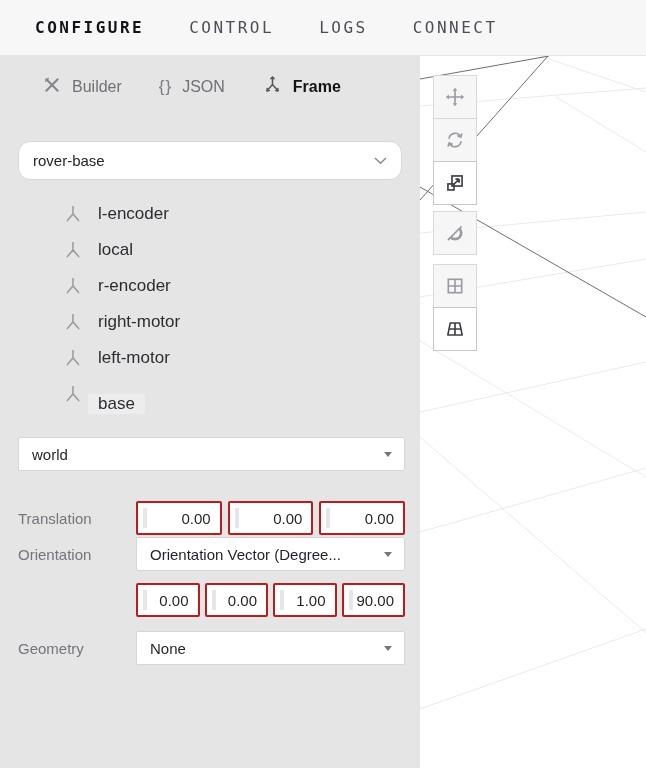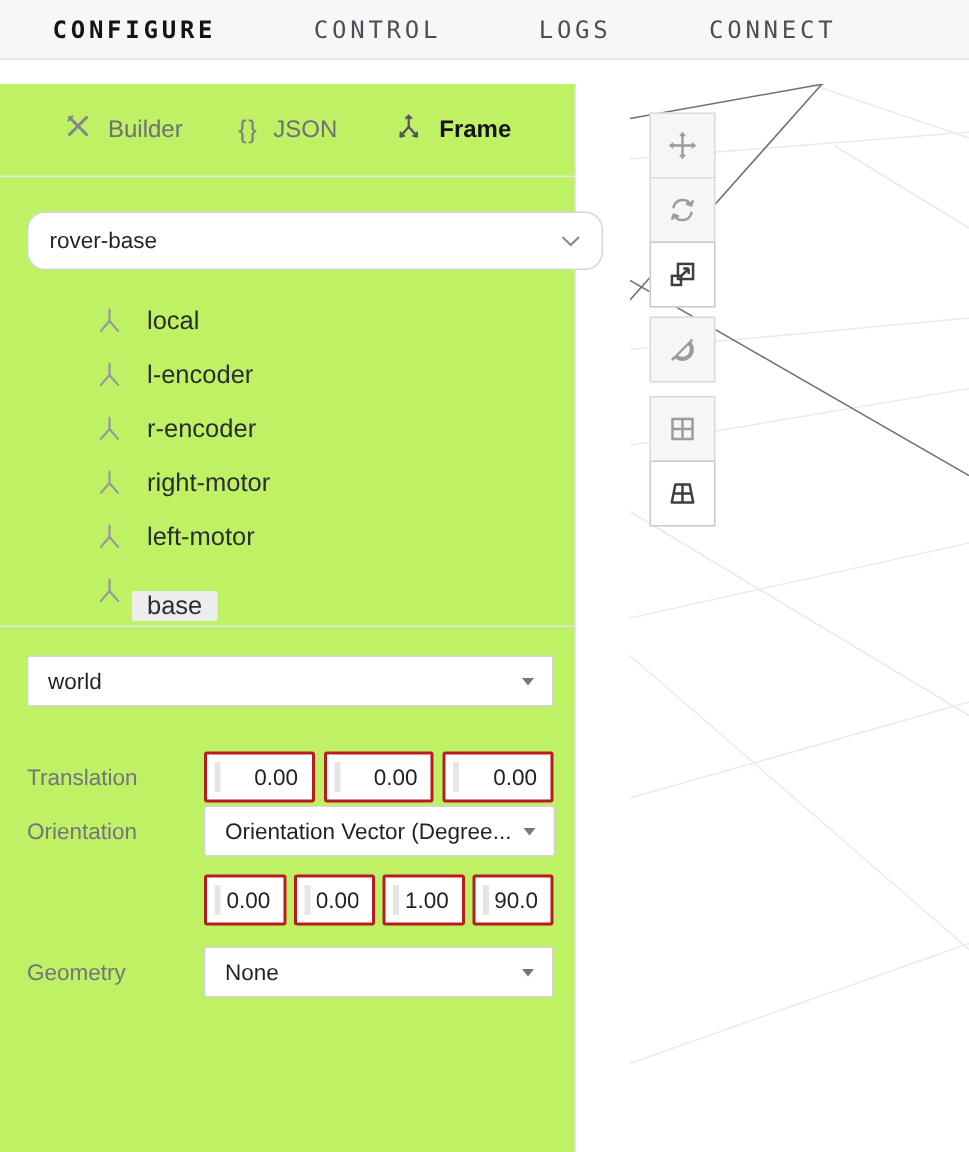--- a/index.html
+++ b/index.html
@@ -5,33 +5,33 @@
   * { box-sizing: border-box; }
   html,body { margin:0; padding:0; }
   body {
     width:646px; height:768px; position:relative; overflow:hidden;
     background:#ffffff; font-family:"Liberation Sans", sans-serif;
     -webkit-font-smoothing:antialiased;
   }
 
   
   .topnav {
-    position:absolute; left:0; top:0; width:646px; height:40px;
+    position:absolute; left:0; top:0; width:646px; height:56px;
     background:#f7f7f8; border-bottom:1px solid #e6e6e9;
-    display:flex; align-items:center; padding-left:35px; gap:65px;
+    display:flex; align-items:center; padding-left:35px; gap:45px;
     font-family:"DejaVu Sans Mono", monospace; font-size:16px;
     letter-spacing:2.5px; color:#4d4d55;
   }
   .topnav .tab { cursor:pointer; white-space:nowrap; }
   .topnav .tab.active { font-weight:bold; color:#141418; }
 
   
   .panel {
-    position:absolute; left:0; top:56px; width:384px; height:712px;
-    background:#bef264; border-right:1px solid #e4e4e7;
+    position:absolute; left:0; top:56px; width:420px; height:712px;
+    background:#e5e5e5; border-right:1px solid #e4e4e7;
   }
   .subnav {
     height:62px; border-bottom:1px solid #e6e6e9;
     display:flex; align-items:center; padding-left:42px; gap:37px;
     font-size:16px; color:#6f6f78;
   }
   .subnav .item { display:flex; align-items:center; gap:10px; cursor:pointer; }
   .subnav .item.active { color:#141418; font-weight:bold; }
   .subnav .braces { font-size:17px; color:#7c7c84; letter-spacing:1px; font-weight:normal;}
 
@@ -140,27 +140,27 @@
     <svg width="13" height="8" viewBox="0 0 13 8">
       <polyline points="1,1 6.5,6.3 12,1" fill="none" stroke="#8a8a92" stroke-width="1.5"></polyline>
     </svg>
   </div>
 
   <div class="tree">
     <div class="tree-row">
       <svg width="22" height="22" viewBox="0 0 24 24">
           <path d="M12 3.8 V12 M12 12 L5.8 19.2 M12 12 L18.2 19.2" stroke="#97979e" stroke-width="1.6" stroke-linecap="round" fill="none"></path>
         </svg>
+      <span class="tree-label">l-encoder</span>
+    </div>
+    <div class="tree-row">
+      <svg width="22" height="22" viewBox="0 0 24 24">
+          <path d="M12 3.8 V12 M12 12 L5.8 19.2 M12 12 L18.2 19.2" stroke="#97979e" stroke-width="1.6" stroke-linecap="round" fill="none"></path>
+        </svg>
       <span class="tree-label">local</span>
-    </div>
-    <div class="tree-row">
-      <svg width="22" height="22" viewBox="0 0 24 24">
-          <path d="M12 3.8 V12 M12 12 L5.8 19.2 M12 12 L18.2 19.2" stroke="#97979e" stroke-width="1.6" stroke-linecap="round" fill="none"></path>
-        </svg>
-      <span class="tree-label">l-encoder</span>
     </div>
     <div class="tree-row">
       <svg width="22" height="22" viewBox="0 0 24 24">
           <path d="M12 3.8 V12 M12 12 L5.8 19.2 M12 12 L18.2 19.2" stroke="#97979e" stroke-width="1.6" stroke-linecap="round" fill="none"></path>
         </svg>
       <span class="tree-label">r-encoder</span>
     </div>
     <div class="tree-row">
       <svg width="22" height="22" viewBox="0 0 24 24">
           <path d="M12 3.8 V12 M12 12 L5.8 19.2 M12 12 L18.2 19.2" stroke="#97979e" stroke-width="1.6" stroke-linecap="round" fill="none"></path>

